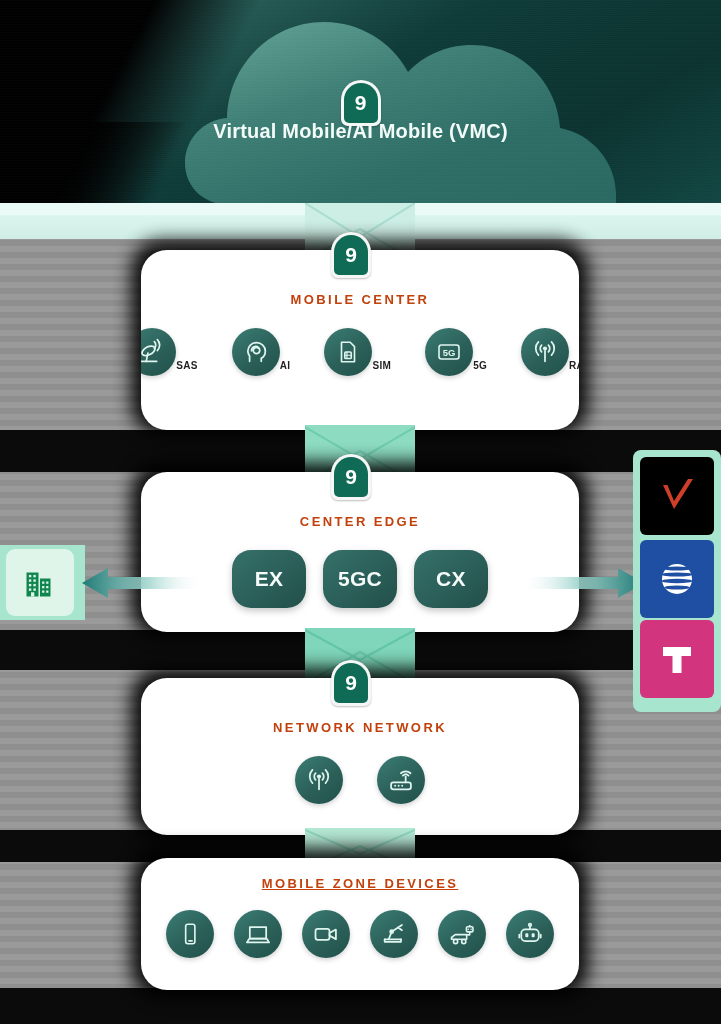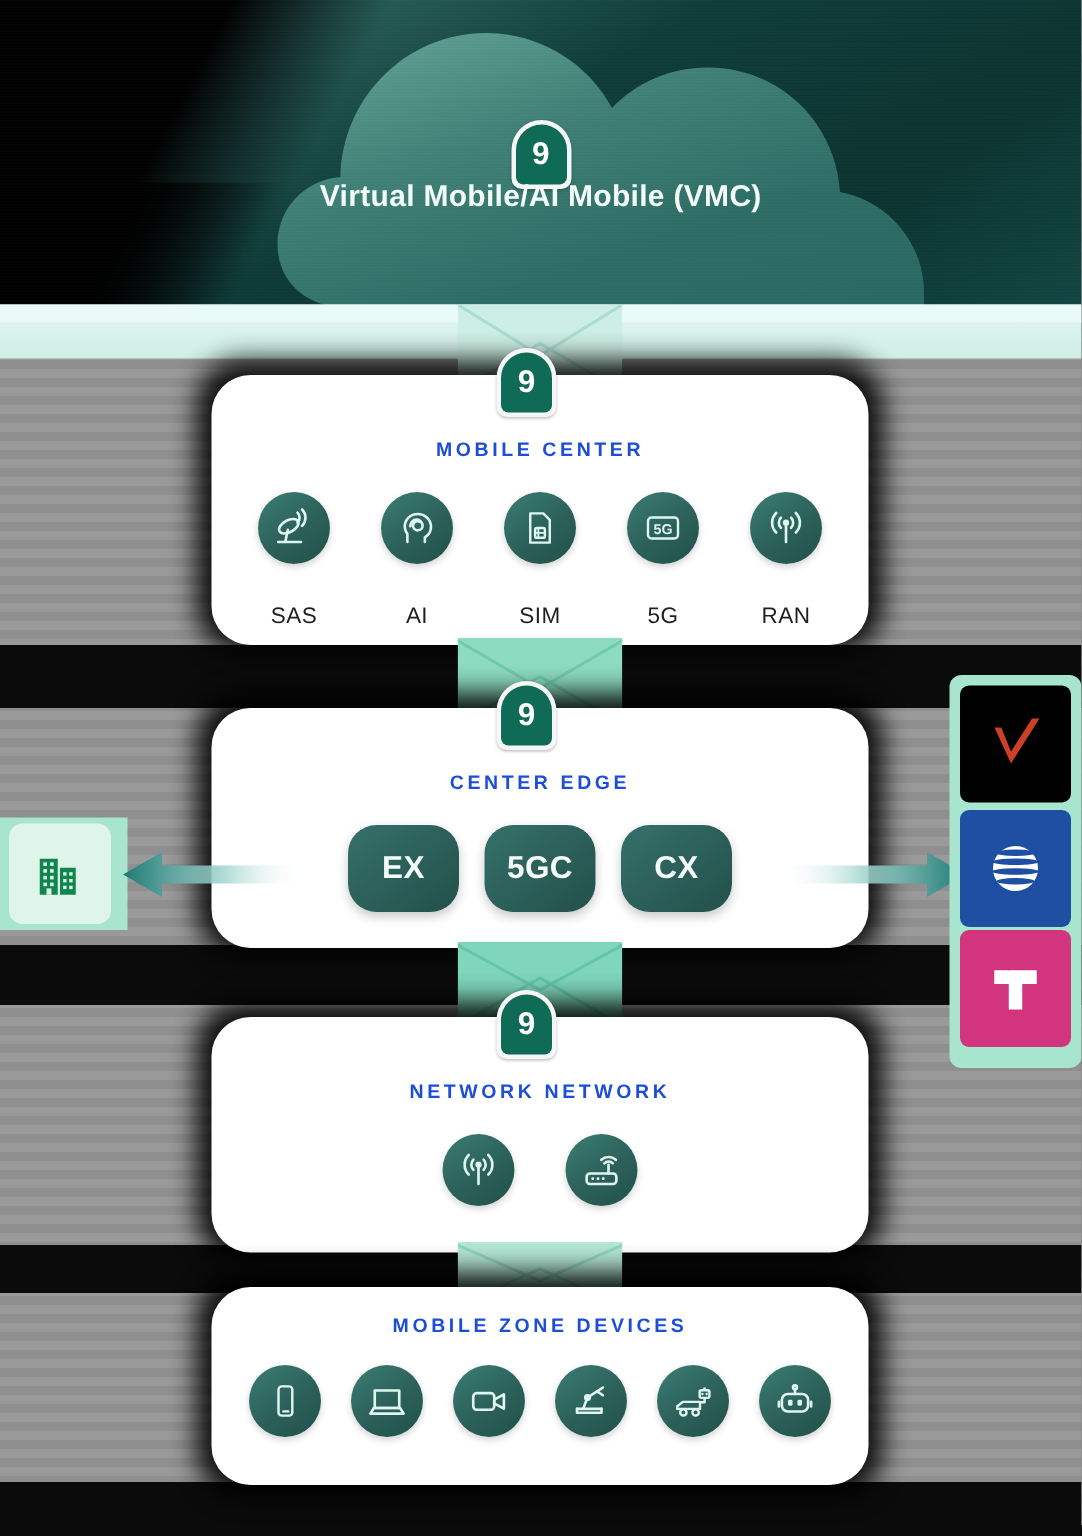--- a/index.html
+++ b/index.html
@@ -37,39 +37,39 @@
   
   .conn{position:absolute;left:305px;width:110px;overflow:hidden;}
 
   
   .card-shadow{position:absolute;border-radius:30px;
      background:#000;filter:blur(9px);opacity:.92;}
   .card{position:absolute;background:#fff;border-radius:26px;overflow:hidden;}
   .card-notch{position:absolute;left:50%;top:-30px;transform:translateX(-50%);
      width:84px;height:60px;background:#fff;border-radius:0 0 44px 44px;}
   .card-title{position:absolute;left:0;right:0;text-align:center;
-     color:#1d4ed8;font-size:13px;font-weight:bold;letter-spacing:2.4px;}
+     color:#c2410c;font-size:13px;font-weight:bold;letter-spacing:2.4px;}
 
   
   .badge{position:relative;width:40px;height:46px;}
   .badge .shell{position:absolute;inset:0;background:#f4f7f6;
      border-radius:20px 20px 7px 7px;box-shadow:0 1px 2px rgba(0,0,0,.25);}
   .badge .core{position:absolute;left:3px;top:3px;right:3px;bottom:3px;
      background:#0f6b55;border-radius:17px 17px 5px 5px;}
   .badge .num{position:absolute;inset:0;display:flex;align-items:center;justify-content:center;
      color:#fff;font-size:21px;font-weight:bold;line-height:1;padding-bottom:1px;}
 
   
-  .icon-col{display:flex;flex-direction:column;align-items:center;}
+  .icon-col{display:flex;flex-direction:row;align-items:center;}
   .icon-circle{width:48px;height:48px;border-radius:50%;
      background:linear-gradient(145deg,#3b7d74 0%,#2b6059 55%,#21514b 100%);
      display:flex;align-items:center;justify-content:center;
      box-shadow:0 2px 5px rgba(0,0,0,.18);}
   .icon-circle svg{display:block;}
-  .icon-label{margin-top:26px;color:#1f1f1f;font-size:15px;font-weight:normal;letter-spacing:.3px;}
+  .icon-label{margin-top:26px;color:#1f1f1f;font-size:10px;font-weight:bold;letter-spacing:.3px;}
 
   .icon-row{position:absolute;left:0;right:0;display:flex;justify-content:center;}
   .icon-row > *{margin:0 17px;}
 
   
   .edge-row{position:absolute;left:0;right:0;display:flex;justify-content:center;gap:17px;}
   .edge-tile{width:74px;height:58px;border-radius:19px;
      background:linear-gradient(140deg,#36706a 0%,#2a5d57 60%,#234f4a 100%);
      display:flex;align-items:center;justify-content:center;
      color:#f4fbf9;font-size:21px;font-weight:bold;letter-spacing:.3px;
@@ -394,21 +394,21 @@
 <div class="conn" style="top:828px;height:42px;">
   <svg width="110" height="42">
     <rect x="0" y="0" width="110" height="42" fill="#b5e7d5"></rect>
     <path d="M0 2 L55 26 L110 2" fill="none" stroke="#8ed6bd" stroke-width="2"></path>
     <path d="M0 42 L55 18 L110 42" fill="none" stroke="#8ed6bd" stroke-width="2"></path>
   </svg>
 </div>
 
 <div class="card-shadow" style="left:131px;top:848px;width:458px;height:150px;"></div>
 <div class="card" style="left:141px;top:858px;width:438px;height:132px;">
-  <div class="card-title" style="top:18px;">MOBILE ZONE DEVICES</div>
+  <div class="card-title" style="top:18px;text-decoration:underline;">MOBILE ZONE DEVICES</div>
   <div class="icon-row" style="top:52px;">
 
     <div class="icon-col" style="margin:0 10px;">
       <div class="icon-circle">
         <svg width="26" height="26" viewBox="0 0 24 24" fill="none" stroke="#dff5ef" stroke-width="1.5">
           <rect x="8" y="3" width="8.5" height="18" rx="2"></rect>
           <path d="M11 18.4h3" stroke-linecap="round"></path>
         </svg>
       </div>
     </div>

